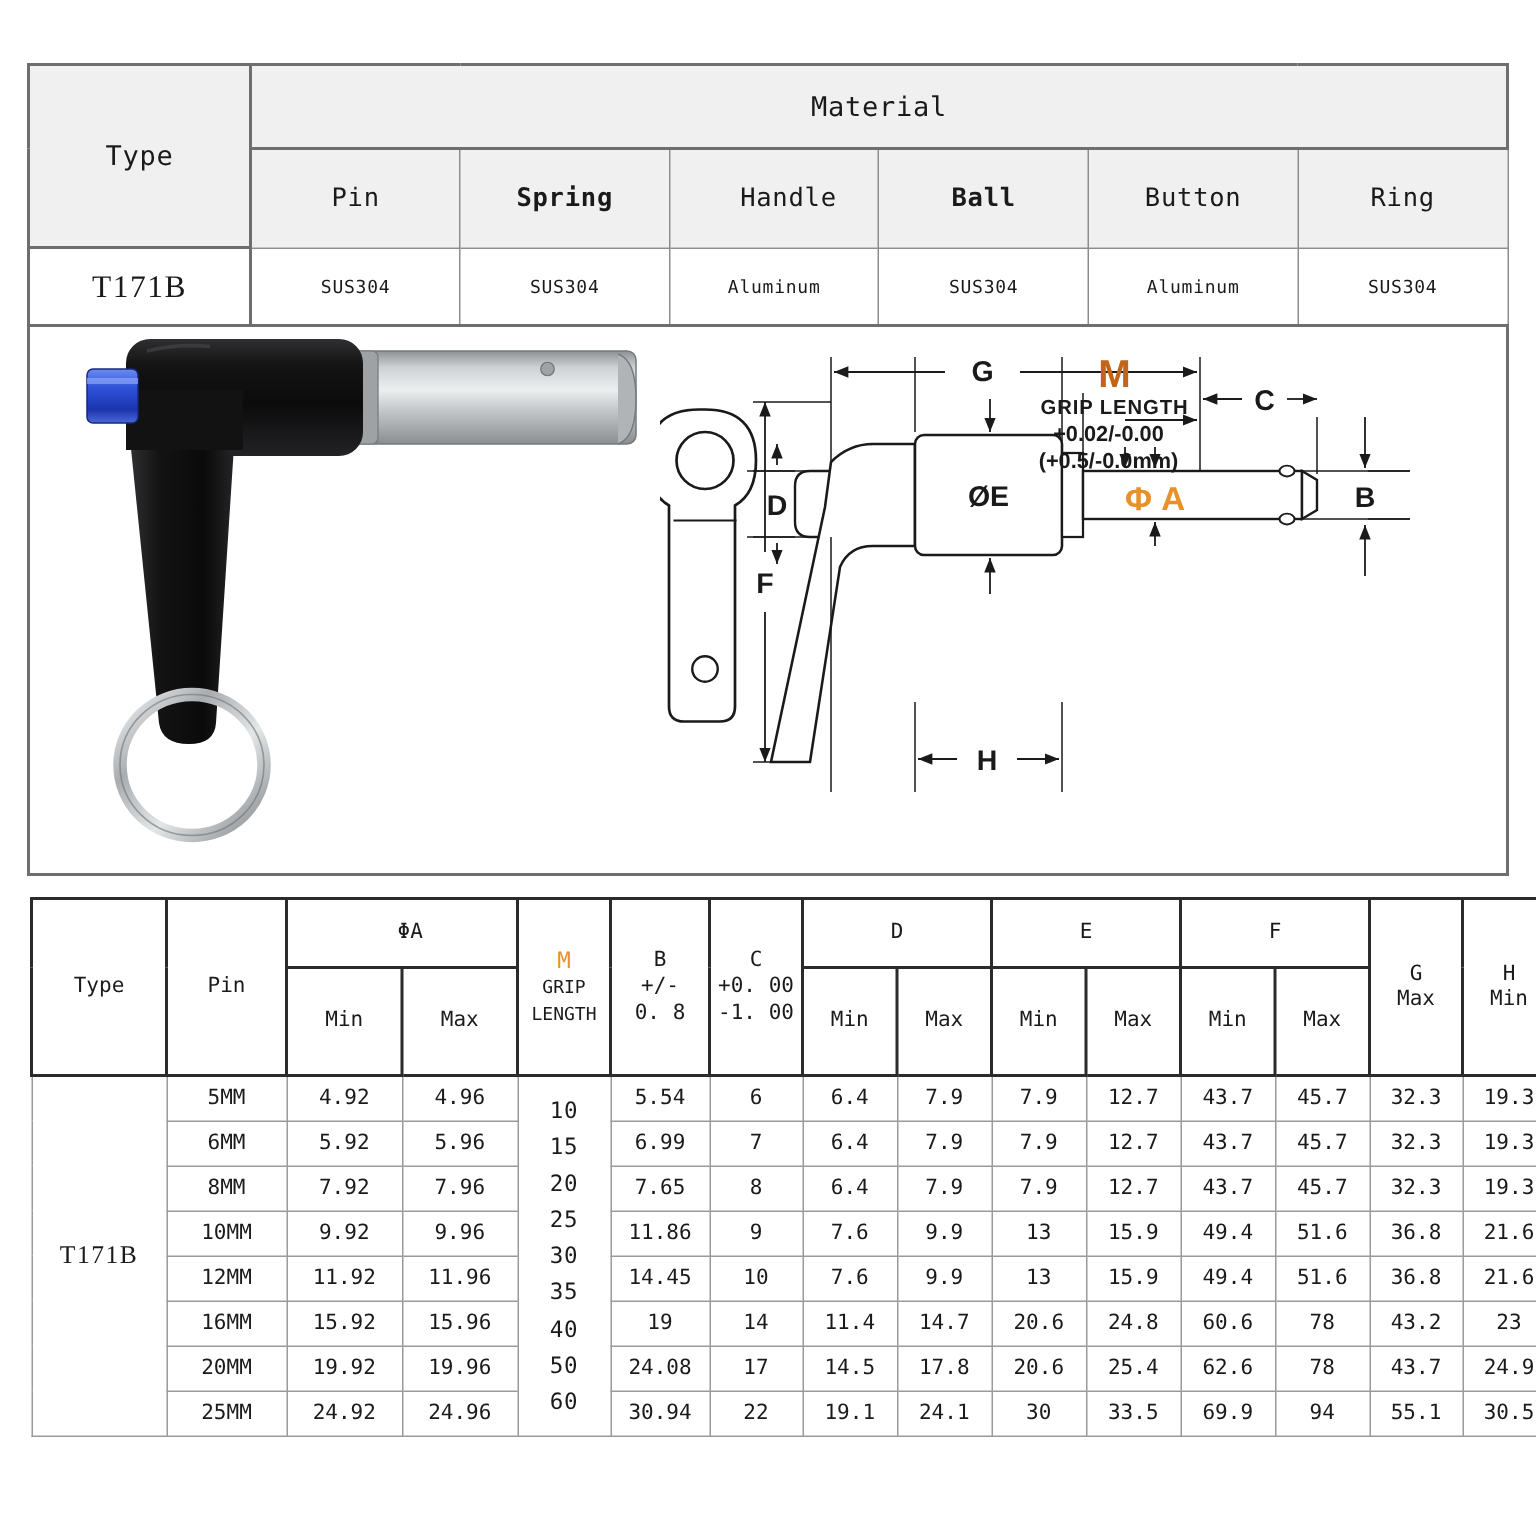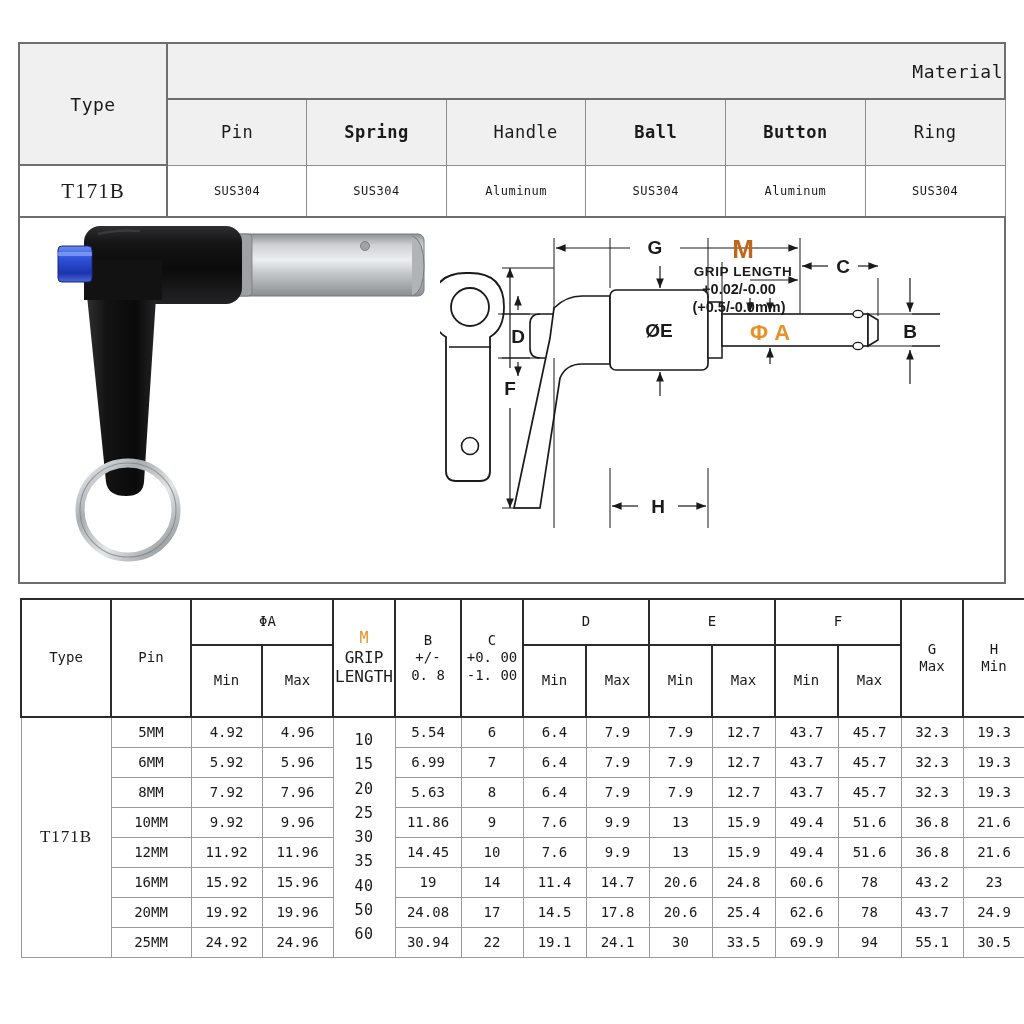--- a/index.html
+++ b/index.html
@@ -22,21 +22,21 @@
   .top-table td {
     border: 1px solid #8d8d8d;
     text-align: center;
     vertical-align: middle;
     font-family: "DejaVu Sans Mono", "Liberation Mono", monospace;
     letter-spacing: 0.5px;
     color: #1a1a1a;
   }
   .top-table .hdr { background: #f0f0f0; font-size: 17px; }
   .top-table .hdr-type { font-size: 18px; }
-  .top-table .material-span { font-size: 18px; text-align: right; }
+  .top-table .material-span { font-size: 18px; }
   .top-table .datarow td { background: #ffffff; font-size: 12px; height: 52px; }
   .top-table .datarow .typeval { font-size: 21px; font-family: "Liberation Serif", serif; letter-spacing: 1px;}
   .tt-outer { border: 2px solid #6e6e6e !important; }
 
   
   .mid-panel {
     position: absolute;
     left: 18px; top: 216px; width: 988px; height: 368px;
     border: 2px solid #6e6e6e;
     background: #ffffff;
@@ -64,39 +64,39 @@
     border: 2px solid #2b2b2b;
     font-size: 14px;
     line-height: 1.22;
   }
   .dim-table tbody td { font-size: 14px; height: 30px; }
   .dim-table tbody td.typecell { font-size: 17px; font-family: "Liberation Serif", serif; letter-spacing:1px; }
   .dim-table tbody td.mcell {
     font-size: 15px; line-height: 1.62; letter-spacing: 0.5px;
   }
   .orange { color: #E8912A; }
-  .sub-small { font-size: 16px; letter-spacing: 0px; }
+  .sub-small { font-size: 12px; letter-spacing: 0px; }
 </style>
 </head>
 <body>
 
 <div class="page">
 
   <table class="top-table">
     <tbody>
       <tr>
         <td class="hdr hdr-type tt-outer" rowspan="2" style="width:148px;height:122px;">Type</td>
         <td class="hdr material-span tt-outer" colspan="6" style="height:56px;">Material</td>
       </tr>
       <tr>
         <td class="hdr" style="width:140px;height:66px;">Pin</td>
         <td class="hdr" style="width:140px;font-weight:bold;">Spring</td>
         <td class="hdr" style="width:140px;padding-left:20px;">Handle</td>
         <td class="hdr" style="width:140px;font-weight:bold;">Ball</td>
-        <td class="hdr" style="width:140px;font-weight:bold;">Button</td>
+        <td class="hdr" style="width:140px;">Button</td>
         <td class="hdr" style="width:140px;">Ring</td>
       </tr>
       <tr class="datarow">
         <td class="typeval tt-outer">T171B</td>
         <td>SUS304</td>
         <td>SUS304</td>
         <td>Aluminum</td>
         <td>SUS304</td>
         <td>Aluminum</td>
         <td>SUS304</td>
@@ -287,21 +287,21 @@
         </g>
       </svg>
     </div>
   </div>
 
   <table class="dim-table">
     <thead>
       <tr>
         <td rowspan="2" style="width:90px;height:118px;">Type</td>
         <td rowspan="2" style="width:80px;">Pin</td>
-        <td colspan="2" style="width:142px;height:46px;padding-left:12px;" class="orange">ΦA</td>
+        <td colspan="2" style="width:154px;height:46px;padding-left:12px;" class="orange">ΦA</td>
         <td rowspan="2" style="width:62px;">
           <span class="orange" style="font-size:15px;">M</span><br>
           <span class="sub-small">GRIP</span><br>
           <span class="sub-small">LENGTH</span>
         </td>
         <td rowspan="2" style="width:66px;">
           <span>B</span><br>
           <span>+/-</span><br>
           <span>0. 8</span>
         </td>
@@ -363,21 +363,21 @@
           <td>12.7</td>
           <td>43.7</td>
           <td>45.7</td>
           <td>32.3</td>
           <td>19.3</td>
         </tr>
         <tr>
           <td>8MM</td>
           <td>7.92</td>
           <td>7.96</td>
-          <td>5.63</td>
+          <td>7.65</td>
           <td>8</td>
           <td>6.4</td>
           <td>7.9</td>
           <td>7.9</td>
           <td>12.7</td>
           <td>43.7</td>
           <td>45.7</td>
           <td>32.3</td>
           <td>19.3</td>
         </tr>

